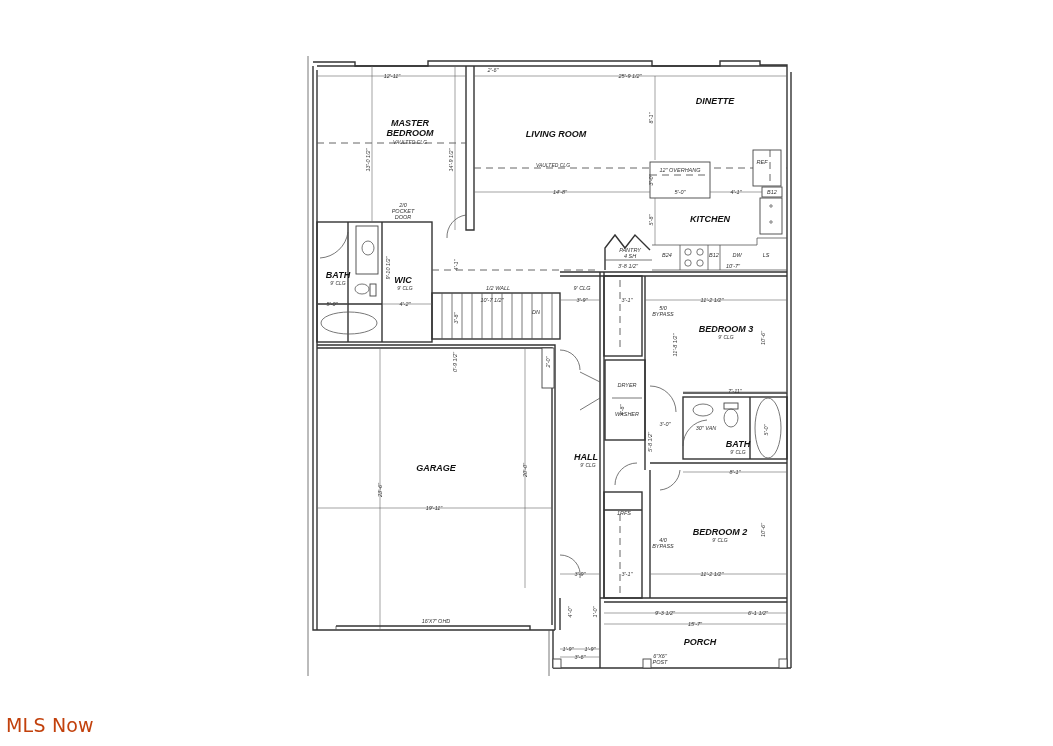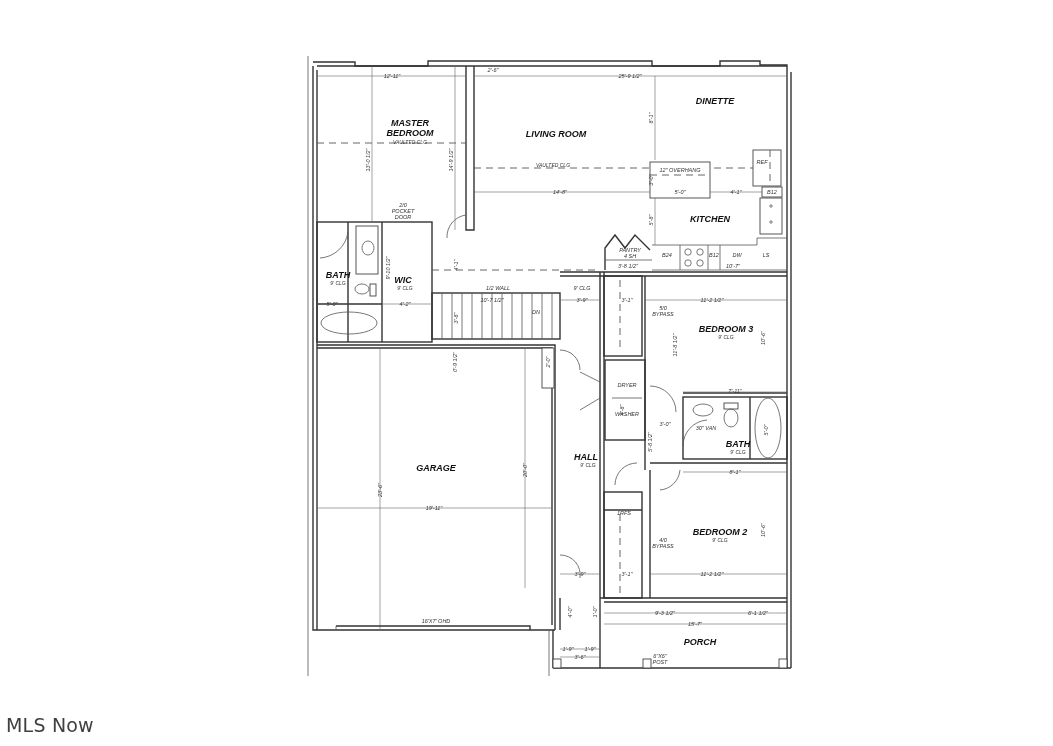--- a/index.html
+++ b/index.html
@@ -6,21 +6,21 @@
   body { width:1053px; height:746px; position:relative; overflow:hidden; font-family:"Liberation Sans", sans-serif; }
   #plan { position:absolute; left:0; top:0; width:1053px; height:746px; }
   .wall { fill:none; stroke:#333; stroke-width:1.4; }
   .thin { fill:none; stroke:#555; stroke-width:0.8; }
   .dash { fill:none; stroke:#555; stroke-width:0.9; stroke-dasharray:7 5; }
   .dim  { fill:none; stroke:#666; stroke-width:0.6; }
   .fix  { fill:#fff; stroke:#444; stroke-width:0.9; }
   .room { font-family:"Liberation Sans", sans-serif; font-style:italic; font-weight:bold; font-size:9px; fill:#111; text-anchor:middle; }
   .sub  { font-family:"Liberation Sans", sans-serif; font-style:italic; font-size:5px; fill:#333; text-anchor:middle; }
   .dt   { font-family:"Liberation Sans", sans-serif; font-style:italic; font-size:5.5px; fill:#333; text-anchor:middle; }
-  .wm { position:absolute; left:6px; top:714px; font-family:"DejaVu Sans", sans-serif; font-size:19px; color:#404040; letter-spacing:0.2px; }
+  .wm { position:absolute; left:6px; top:714px; font-family:"DejaVu Sans", sans-serif; font-size:19px; color:#c2410c; letter-spacing:0.2px; }
 </style>
 </head>
 <body>
 
 <svg id="plan" viewBox="0 0 1053 746" xmlns="http://www.w3.org/2000/svg">
 
   <g>
     <polyline class="wall" points="313,66 313,630 555,630"></polyline>
     <polyline class="wall" points="317,70 317,630"></polyline>
     <line class="thin" x1="308" y1="56" x2="308" y2="676"></line>

